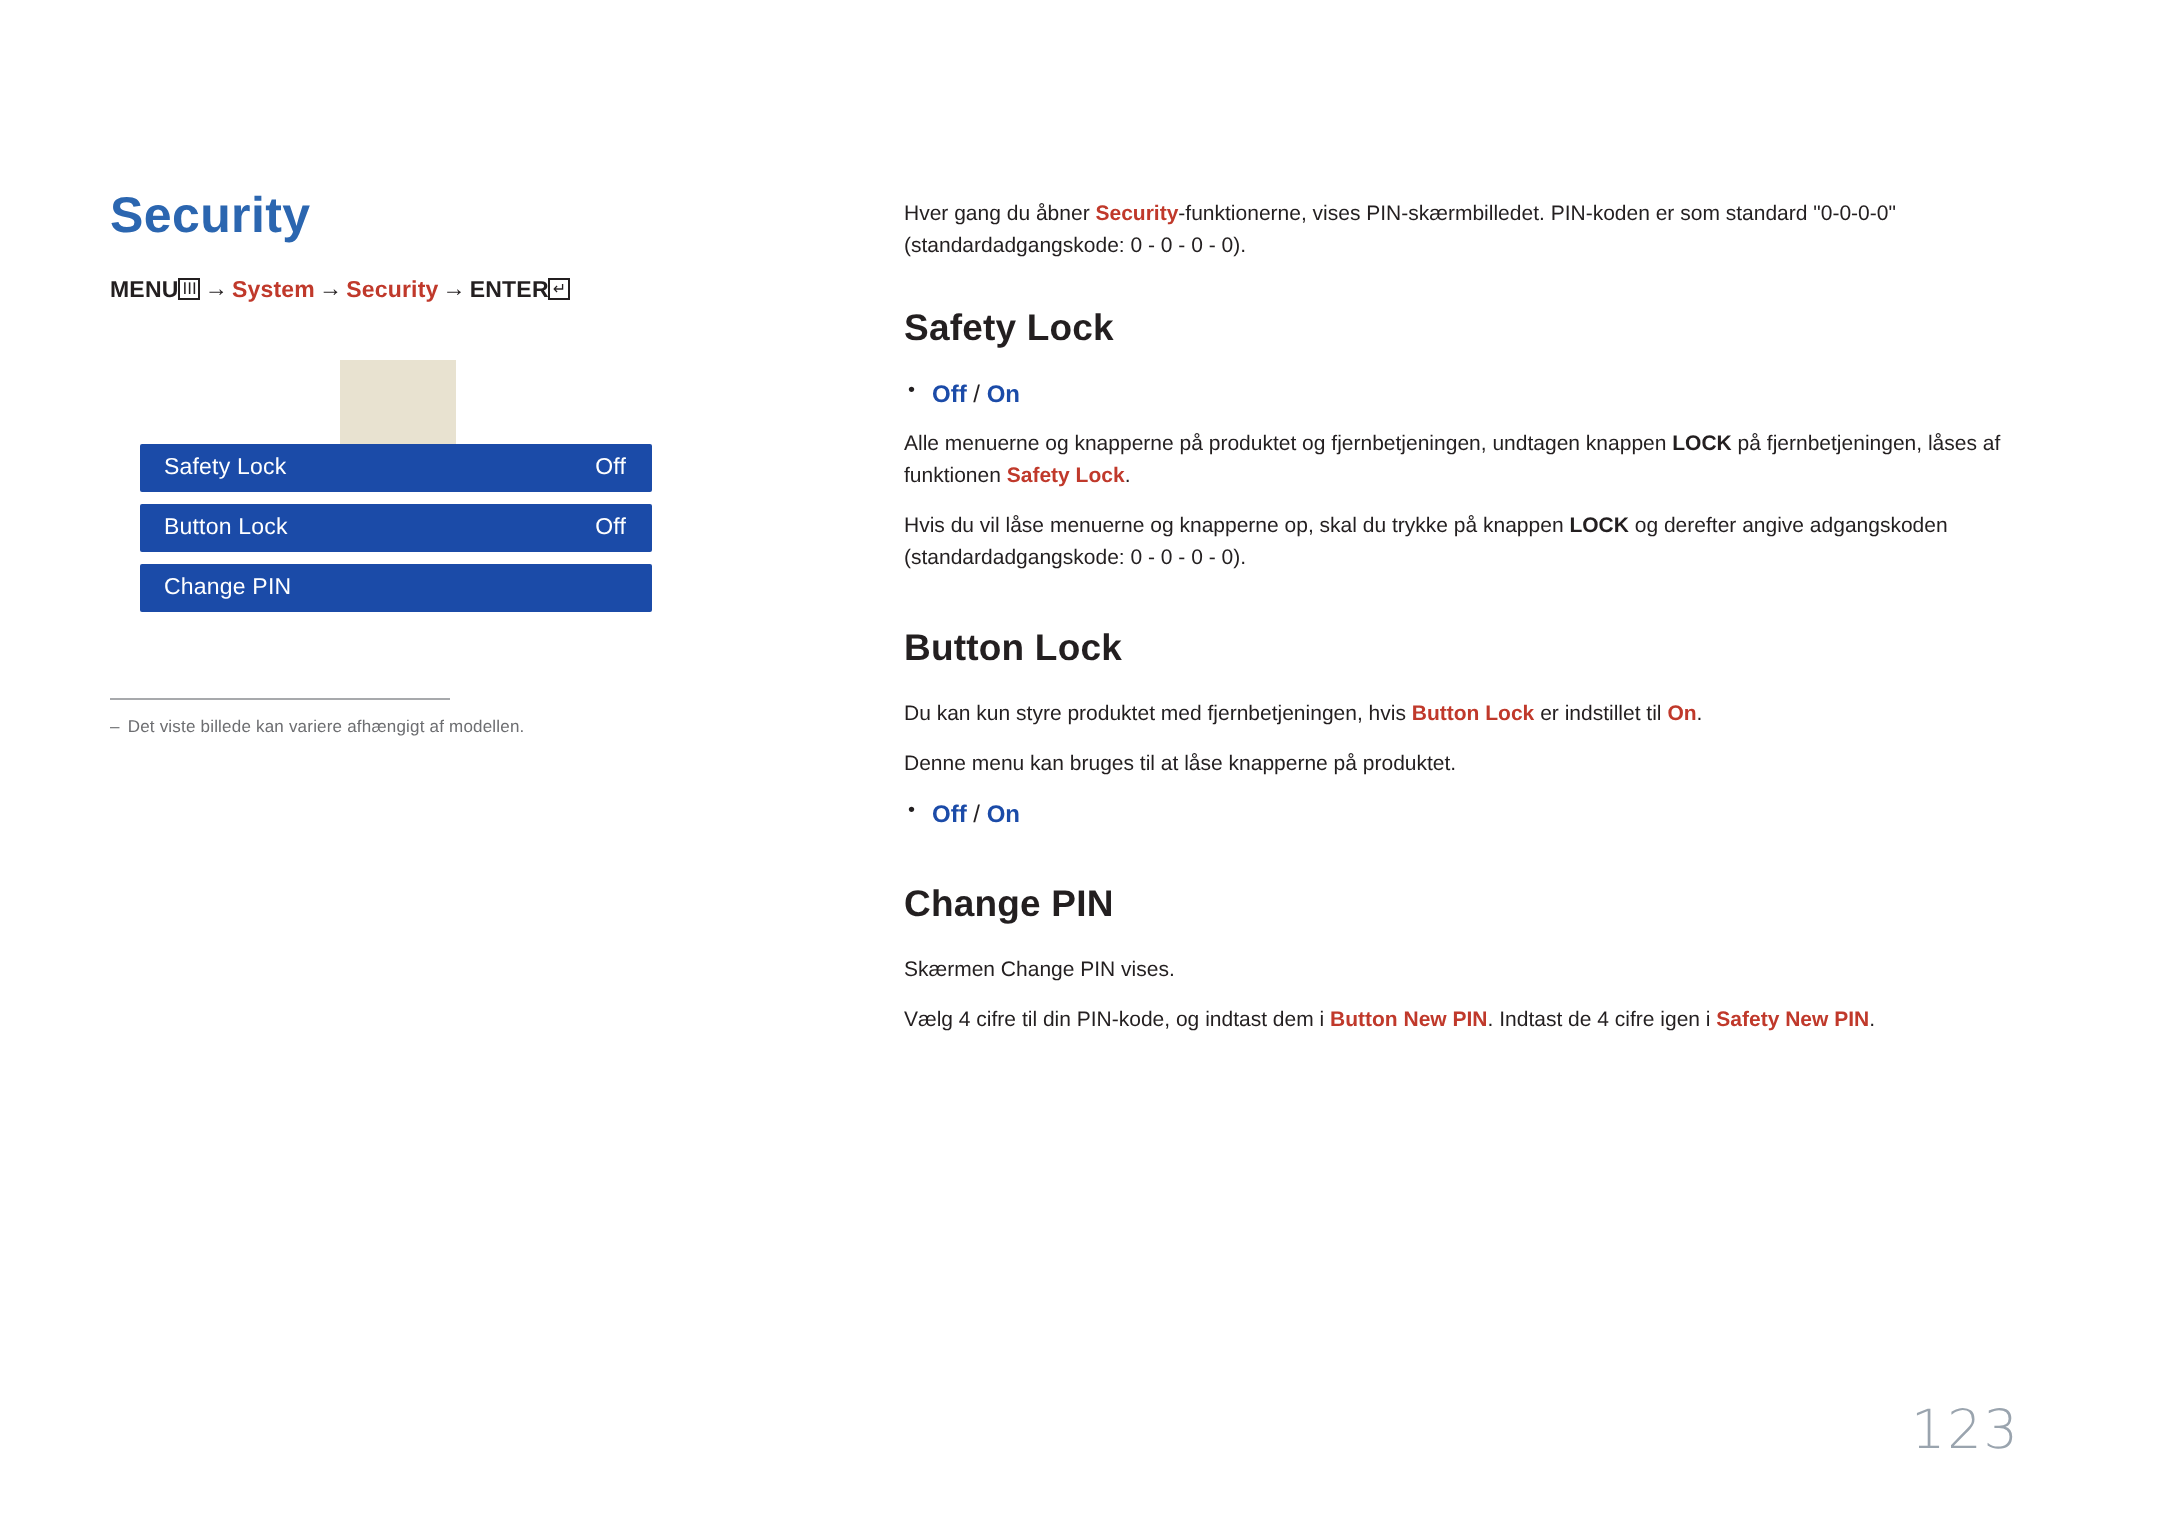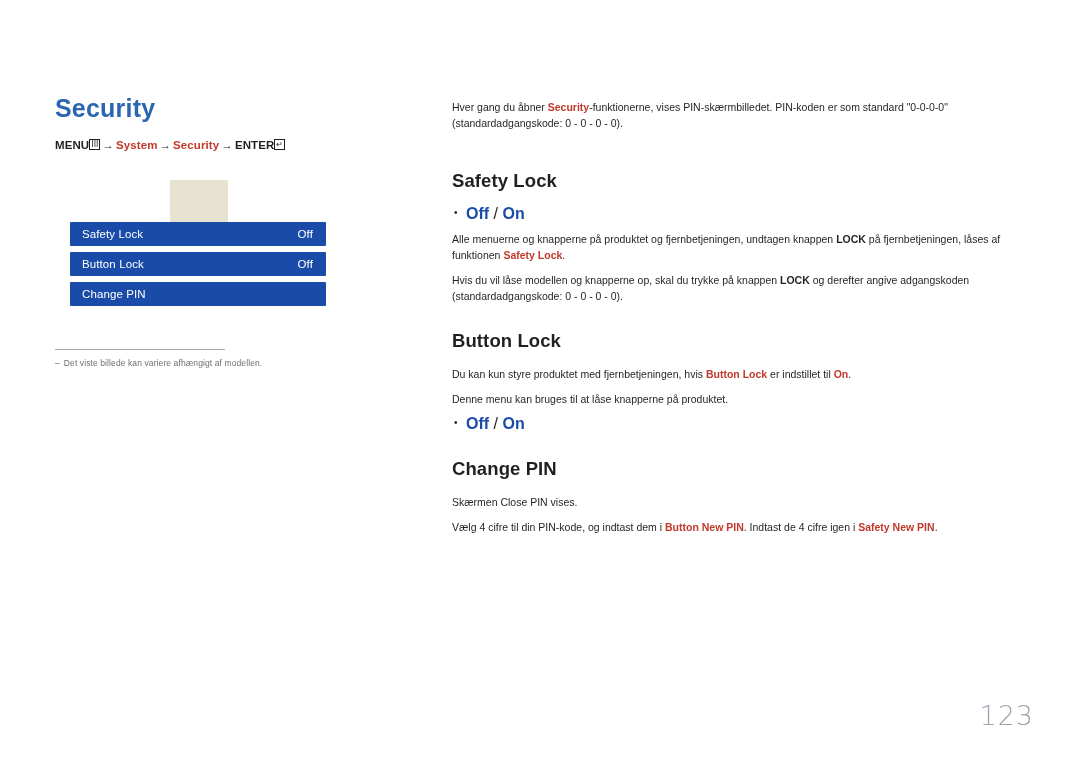--- a/index.html
+++ b/index.html
@@ -123,21 +123,21 @@
   .right-col {
     position: absolute;
     left: 452px;
     top: 99px;
     width: 560px;
   }
   .intro {
     font-size: 10.5px;
     line-height: 16px;
     color: #231f20;
-    margin-bottom: 39px;
+    margin-bottom: 22px;
   }
   .b { font-weight: bold; }
   .red { color: #c0392b; font-weight: bold; }
 
   h2.sec {
     font-size: 18.5px;
     font-weight: bold;
     color: #231f20;
     margin: 0 0 14px 0;
     letter-spacing: 0.1px;
@@ -145,42 +145,42 @@
   .sec-block { margin-bottom: 26px; }
   .para {
     font-size: 10.5px;
     line-height: 16px;
     margin: 0 0 9px 0;
     color: #231f20;
   }
   .para:last-child { margin-bottom: 0; }
 
   .bullet-line {
-    font-size: 16px;
+    font-size: 12px;
     line-height: 16px;
     margin: 0 0 9px 0;
     padding-left: 14px;
     position: relative;
     color: #231f20;
   }
   .bullet-line::before {
     content: "•";
     position: absolute;
     left: 2px;
     top: -1px;
     color: #231f20;
     font-size: 10px;
   }
   .bullet-line .opt { font-weight: bold; color: #1b4ba8; }
   .bullet-line .sep { color: #231f20; font-weight: normal; }
 
   
   .page-number {
     position: absolute;
-    right: 46px;
+    right: 70px;
     bottom: 32px;
     font-size: 27px;
     color: #9aa4ae;
     letter-spacing: 1px;
     font-family: "DejaVu Sans", sans-serif;
     font-weight: 300;
   }
 </style>
 </head>
 <body>
@@ -228,38 +228,38 @@
 
     <div class="sec-block">
       <h2 class="sec">Safety Lock</h2>
       <div class="bullet-line">
         <span class="opt">Off</span><span class="sep"> / </span><span class="opt">On</span>
       </div>
       <p class="para">
         <span>Alle menuerne og knapperne på produktet og fjernbetjeningen, undtagen knappen </span><span class="b">LOCK</span><span> på fjernbetjeningen, låses af funktionen </span><span class="red">Safety Lock</span><span>.</span>
       </p>
       <p class="para">
-        <span>Hvis du vil låse modellen og knapperne op, skal du trykke på knappen </span><span class="b">LOCK</span><span> og derefter angive adgangskoden (standardadgangskode: 0 - 0 - 0 - 0).</span>
+        <span>Hvis du vil låse menuerne og knapperne op, skal du trykke på knappen </span><span class="b">LOCK</span><span> og derefter angive adgangskoden (standardadgangskode: 0 - 0 - 0 - 0).</span>
       </p>
     </div>
 
     <div class="sec-block">
       <h2 class="sec">Button Lock</h2>
       <p class="para">
         <span>Du kan kun styre produktet med fjernbetjeningen, hvis </span><span class="red">Button Lock</span><span> er indstillet til </span><span class="red">On</span><span>.</span>
       </p>
       <p class="para">Denne menu kan bruges til at låse knapperne på produktet.</p>
       <div class="bullet-line">
         <span class="opt">Off</span><span class="sep"> / </span><span class="opt">On</span>
       </div>
     </div>
 
     <div class="sec-block">
       <h2 class="sec">Change PIN</h2>
-      <p class="para">Skærmen Close PIN vises.</p>
+      <p class="para">Skærmen Change PIN vises.</p>
       <p class="para">
         <span>Vælg 4 cifre til din PIN-kode, og indtast dem i </span><span class="red">Button New PIN</span><span>. Indtast de 4 cifre igen i </span><span class="red">Safety New PIN</span><span>.</span>
       </p>
     </div>
 
   </div>
 
   <div class="page-number">123</div>
 
 </div>

